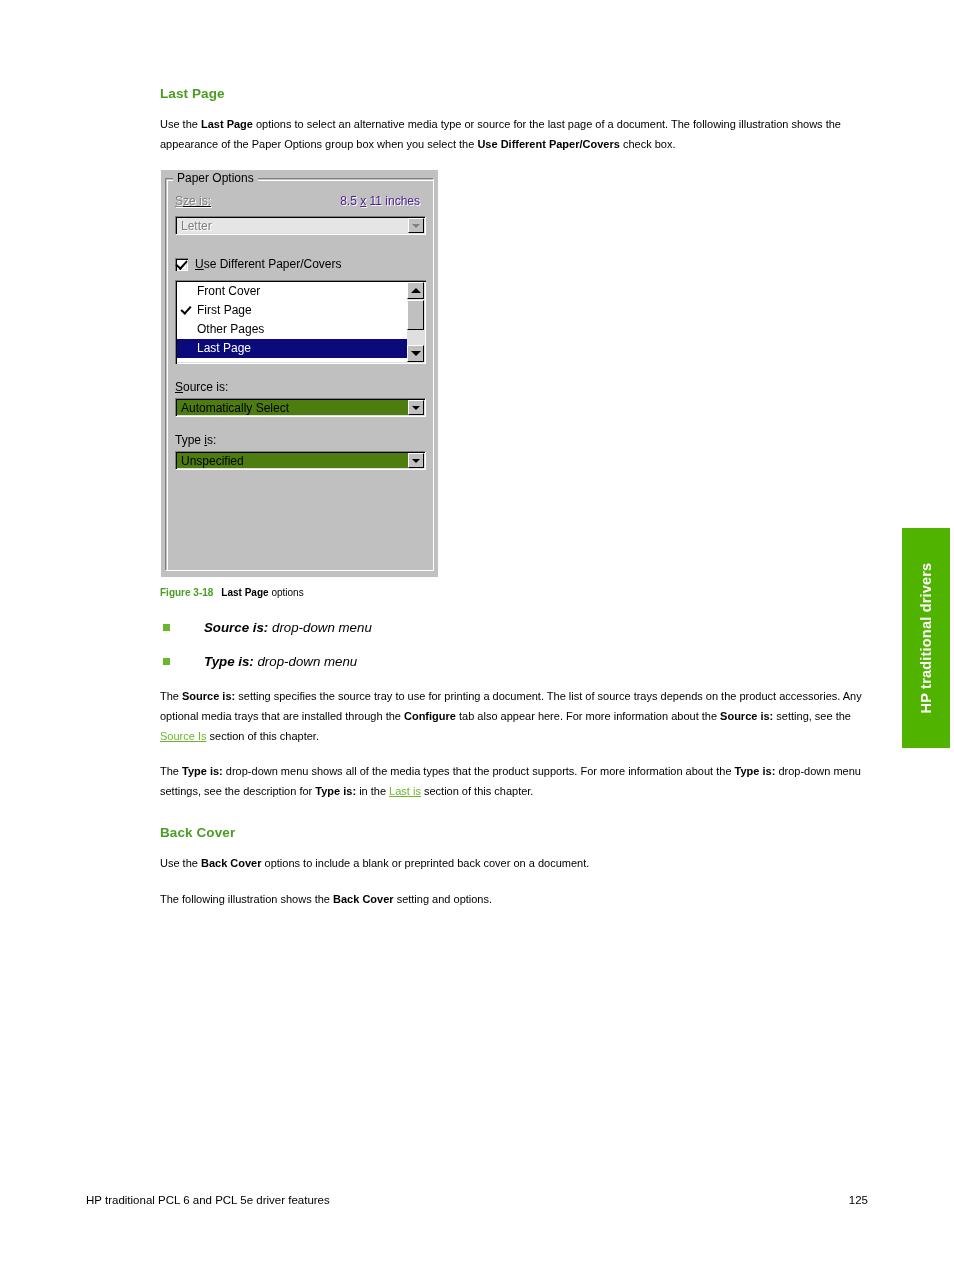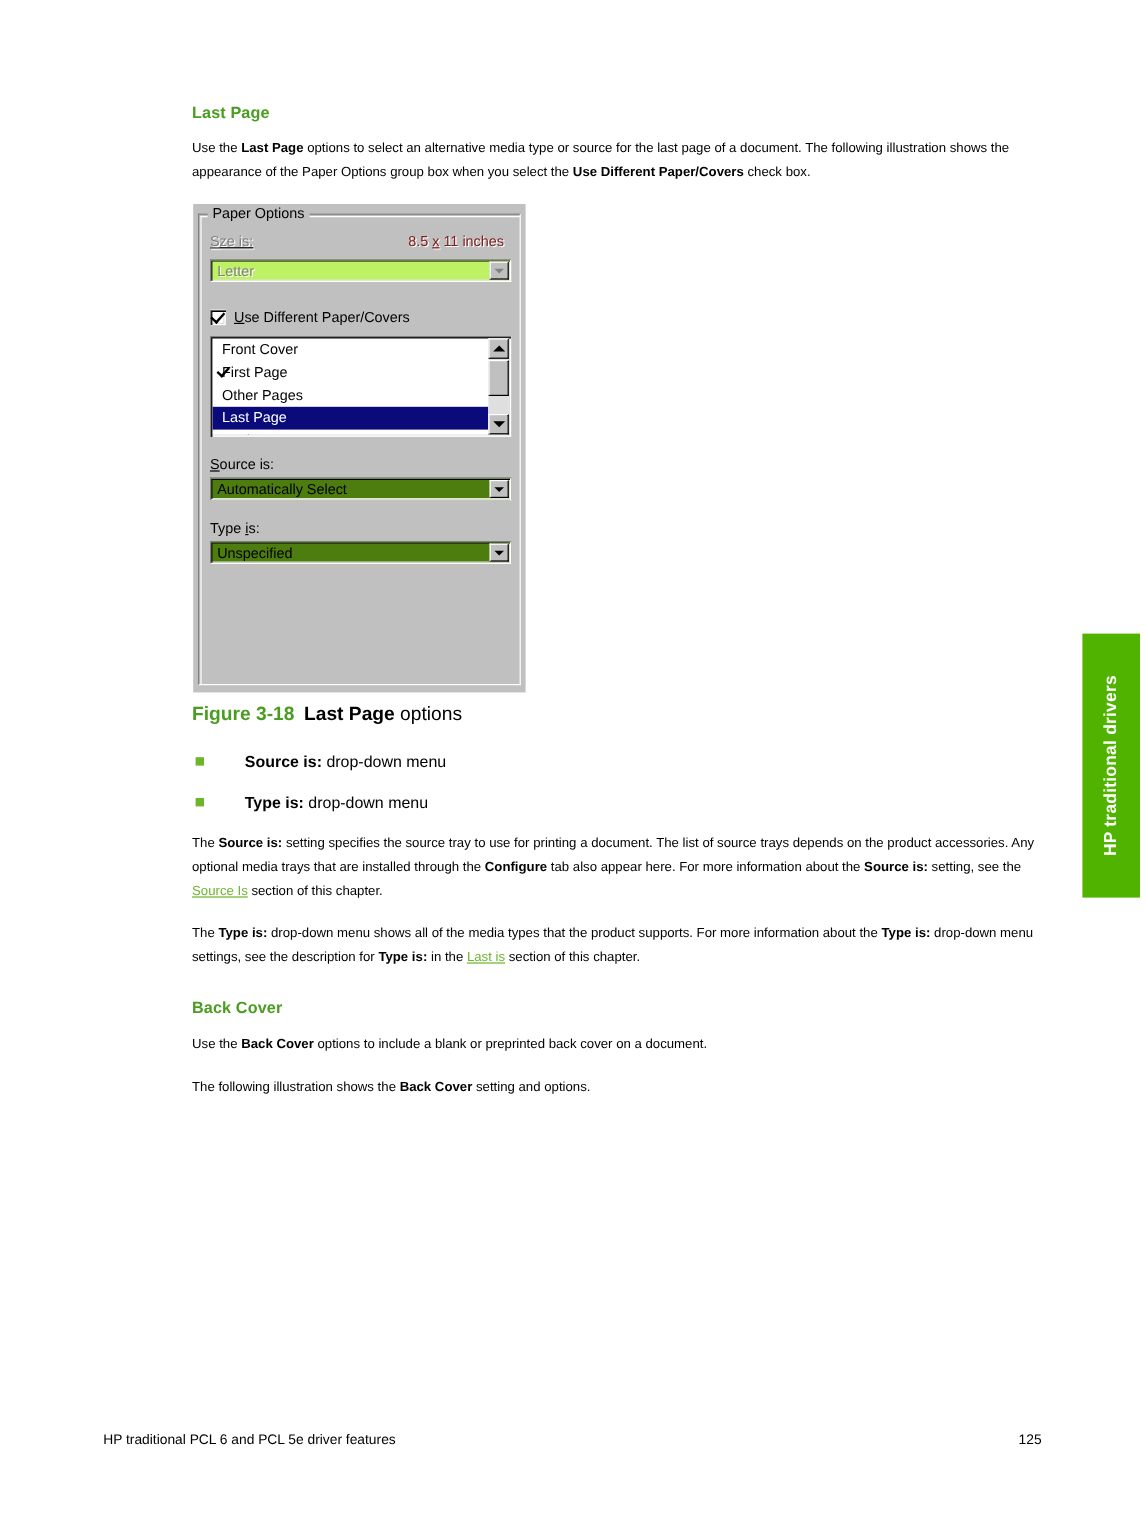--- a/index.html
+++ b/index.html
@@ -50,33 +50,34 @@
     list-style: none;
     margin: 0 0 16px 0;
     padding: 0;
   }
   ul.bullets li {
     font-size: 13.3px;
     line-height: 19.6px;
     margin: 0 0 14px 0;
     padding-left: 44px;
     position: relative;
+    font-style: italic;
   }
   ul.bullets li .sq {
     position: absolute;
     left: 3px;
     top: 6px;
     width: 7px;
     height: 7px;
     background: #6cb52d;
   }
 
   
   .figure-caption {
-    font-size: 16px;
+    font-size: 10px;
     margin: 10px 0 20px 0;
   }
   .figure-caption .fignum {
     color: #4a9d20;
     font-weight: bold;
   }
   .figure-caption .figtitle {
     font-weight: bold;
     margin-left: 8px;
   }
@@ -142,41 +143,41 @@
   }
   .lbl-disabled {
     color: #808080;
     text-shadow: 1px 1px 0 #ffffff;
     font-size: 12px;
   }
   .size-value {
     position: absolute;
     right: 6px;
     top: 0;
-    color: #7f1d1d;
+    color: #4c1d95;
     text-shadow: 1px 1px 0 #ffffff;
     font-size: 12px;
     white-space: nowrap;
   }
   .u { text-decoration: underline; }
 
   
   .combo {
     position: relative;
     height: 19px;
     background: #4d7c0f;
     border: 1px solid #808080;
     border-right-color: #ffffff;
     border-bottom-color: #ffffff;
     box-shadow: inset 1px 1px 0 #000000,
                 inset -1px -1px 0 #dfdfdf;
     box-sizing: border-box;
   }
   .combo.disabled {
-    background: #bef264;
+    background: #e5e5e5;
   }
   .combo .combo-text {
     position: absolute;
     left: 5px;
     top: 2px;
     font-size: 12px;
     line-height: 14px;
   }
   .combo.disabled .combo-text {
     color: #808080;
@@ -262,21 +263,21 @@
     left: 2px;
     top: 2px;
     right: 19px;
     bottom: 2px;
     overflow: hidden;
   }
   .listbox .item {
     height: 19px;
     line-height: 19px;
     font-size: 12px;
-    padding-left: 8px;
+    padding-left: 20px;
     position: relative;
     white-space: nowrap;
   }
   .listbox .item.selected {
     background: #0a0a7a;
     color: #ffffff;
   }
   .listbox .item .chk {
     position: absolute;
     left: 6px;

